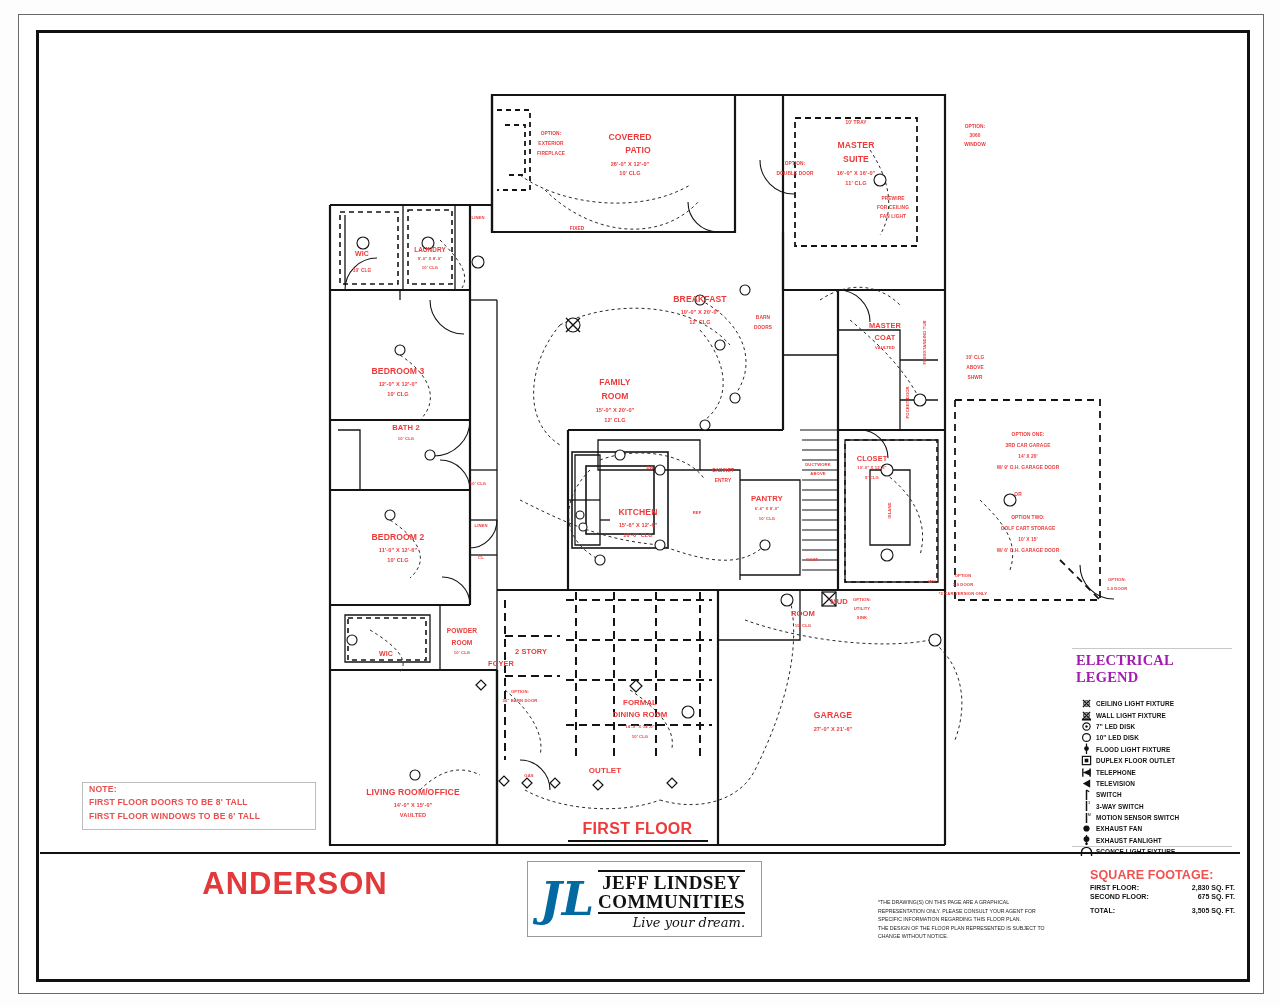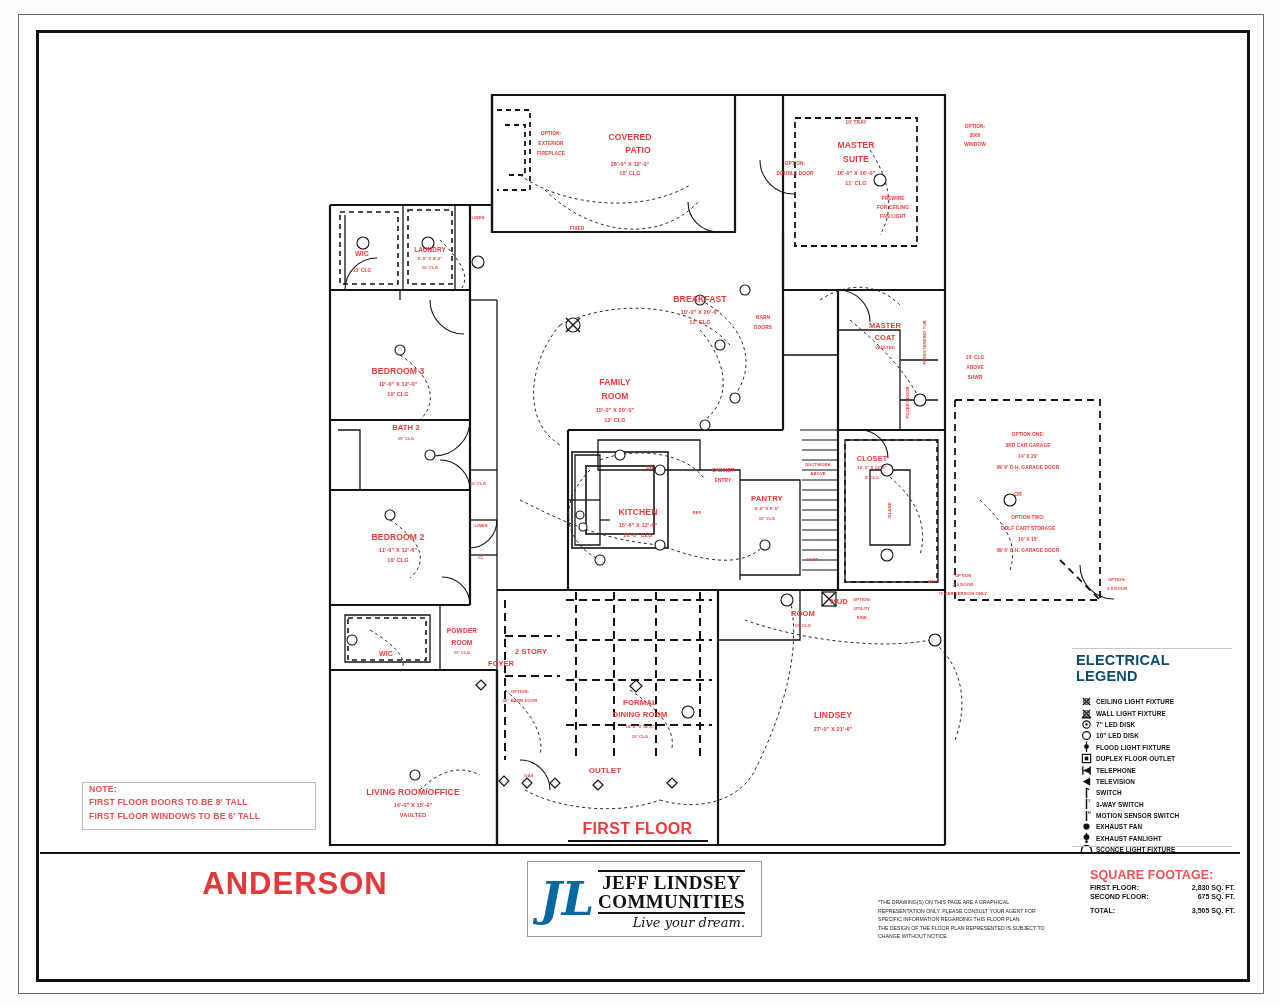--- a/index.html
+++ b/index.html
@@ -34,21 +34,21 @@
 
   .disclaimer{position:absolute;left:878px;top:898px;width:210px;color:#222;font-size:5.2px;line-height:1.65;
               font-family:"Liberation Sans",sans-serif;}
 
   
   .note-box{position:absolute;left:82px;top:782px;width:232px;height:46px;border:1px solid #bdbdbd;background:#fff;}
   .note-box div{color:#e8504f;font-size:8.6px;font-weight:bold;line-height:1.55;margin-left:6px;letter-spacing:.2px;}
 
   
   .legend-box{position:absolute;left:1076px;top:652px;width:150px;}
-  .legend-title{color:#0c4a6e;font-size:14.5px;font-weight:bold;letter-spacing:.2px;margin-bottom:12px;}
+  .legend-title{color:#a21caf;font-size:14.5px;font-weight:bold;letter-spacing:.2px;margin-bottom:12px;font-family:Liberation Serif, serif;}
   .legend-row{display:flex;align-items:center;height:11.4px;}
   .legend-ico{width:20px;display:flex;justify-content:center;align-items:center;flex:none;}
   .legend-lbl{font-size:6.4px;font-weight:bold;color:#111;letter-spacing:.1px;}
 
   .sqft-box{position:absolute;left:1090px;top:868px;width:145px;}
   .sqft-title{color:#f05252;font-size:12.5px;font-weight:bold;letter-spacing:.1px;}
   .sqft-row{display:flex;justify-content:space-between;font-size:7px;font-weight:bold;color:#111;margin-top:2px;}
   .sqft-row .v{color:#111;}
   .sqft-total{margin-top:7px;}
 
@@ -418,21 +418,21 @@
   <div class="rtxt tiny" style="left:1028px;top:537px;">10' X 15'</div>
   <div class="rtxt tiny" style="left:1028px;top:548px;">W/ 6' O.H. GARAGE DOOR</div>
 
   <div class="rtxt tiny2" style="left:963px;top:574px;">OPTION</div>
   <div class="rtxt tiny2" style="left:963px;top:583px;">3-0 DOOR</div>
   <div class="rtxt tiny2" style="left:963px;top:592px;">*2 CAR VERSION ONLY</div>
   <div class="rtxt tiny2" style="left:1117px;top:578px;">OPTION:</div>
   <div class="rtxt tiny2" style="left:1117px;top:587px;">3-0 DOOR</div>
   <div class="rtxt tiny2" style="left:932px;top:580px;">WH</div>
 
-  <div class="rtxt rm-name" style="left:833px;top:711px;">LINDSEY</div>
+  <div class="rtxt rm-name" style="left:833px;top:711px;">GARAGE</div>
   <div class="rtxt rm-dim" style="left:833px;top:726px;">27'-0" X 21'-6"</div>
 
   <div class="rtxt rm-dim" style="left:531px;top:648px;font-size:7.4px;">2 STORY</div>
   <div class="rtxt rm-dim" style="left:501px;top:660px;font-size:7.4px;">FOYER</div>
   <div class="rtxt tiny2" style="left:520px;top:690px;">OPTION:</div>
   <div class="rtxt tiny2" style="left:520px;top:699px;">36" BARN DOOR</div>
 
   <div class="rtxt rm-dim" style="left:640px;top:699px;font-size:7.8px;">FORMAL</div>
   <div class="rtxt rm-dim" style="left:640px;top:711px;font-size:7.8px;">DINING ROOM</div>
   <div class="rtxt tiny2" style="left:640px;top:725px;">14'-0" X 14'-0"</div>

